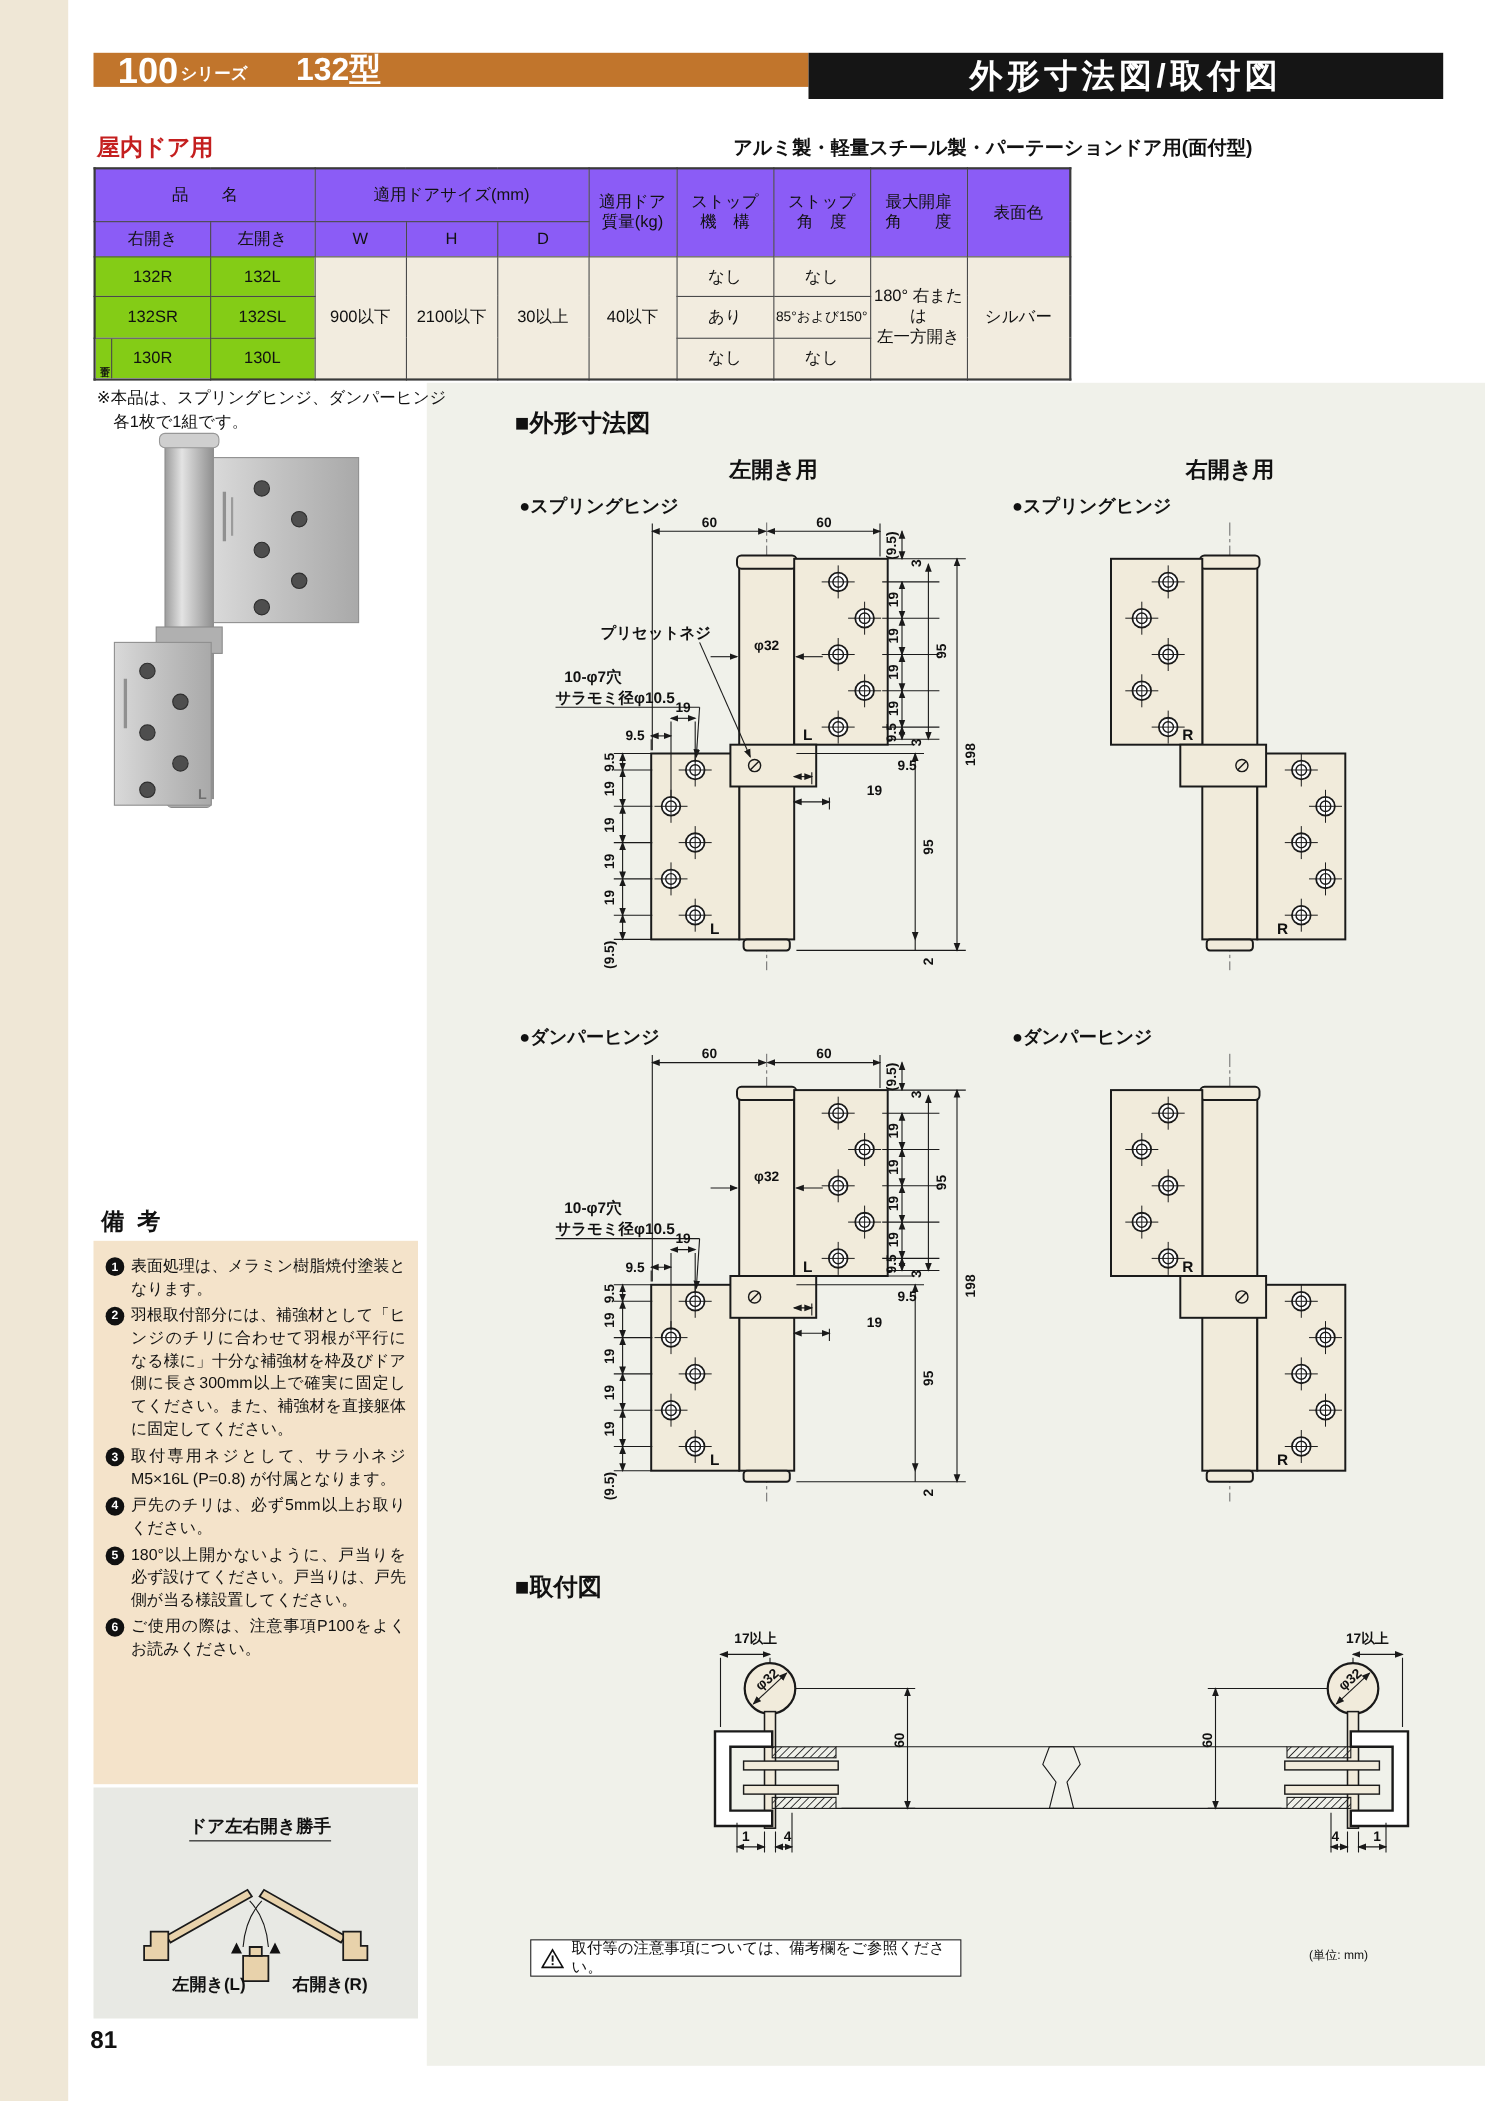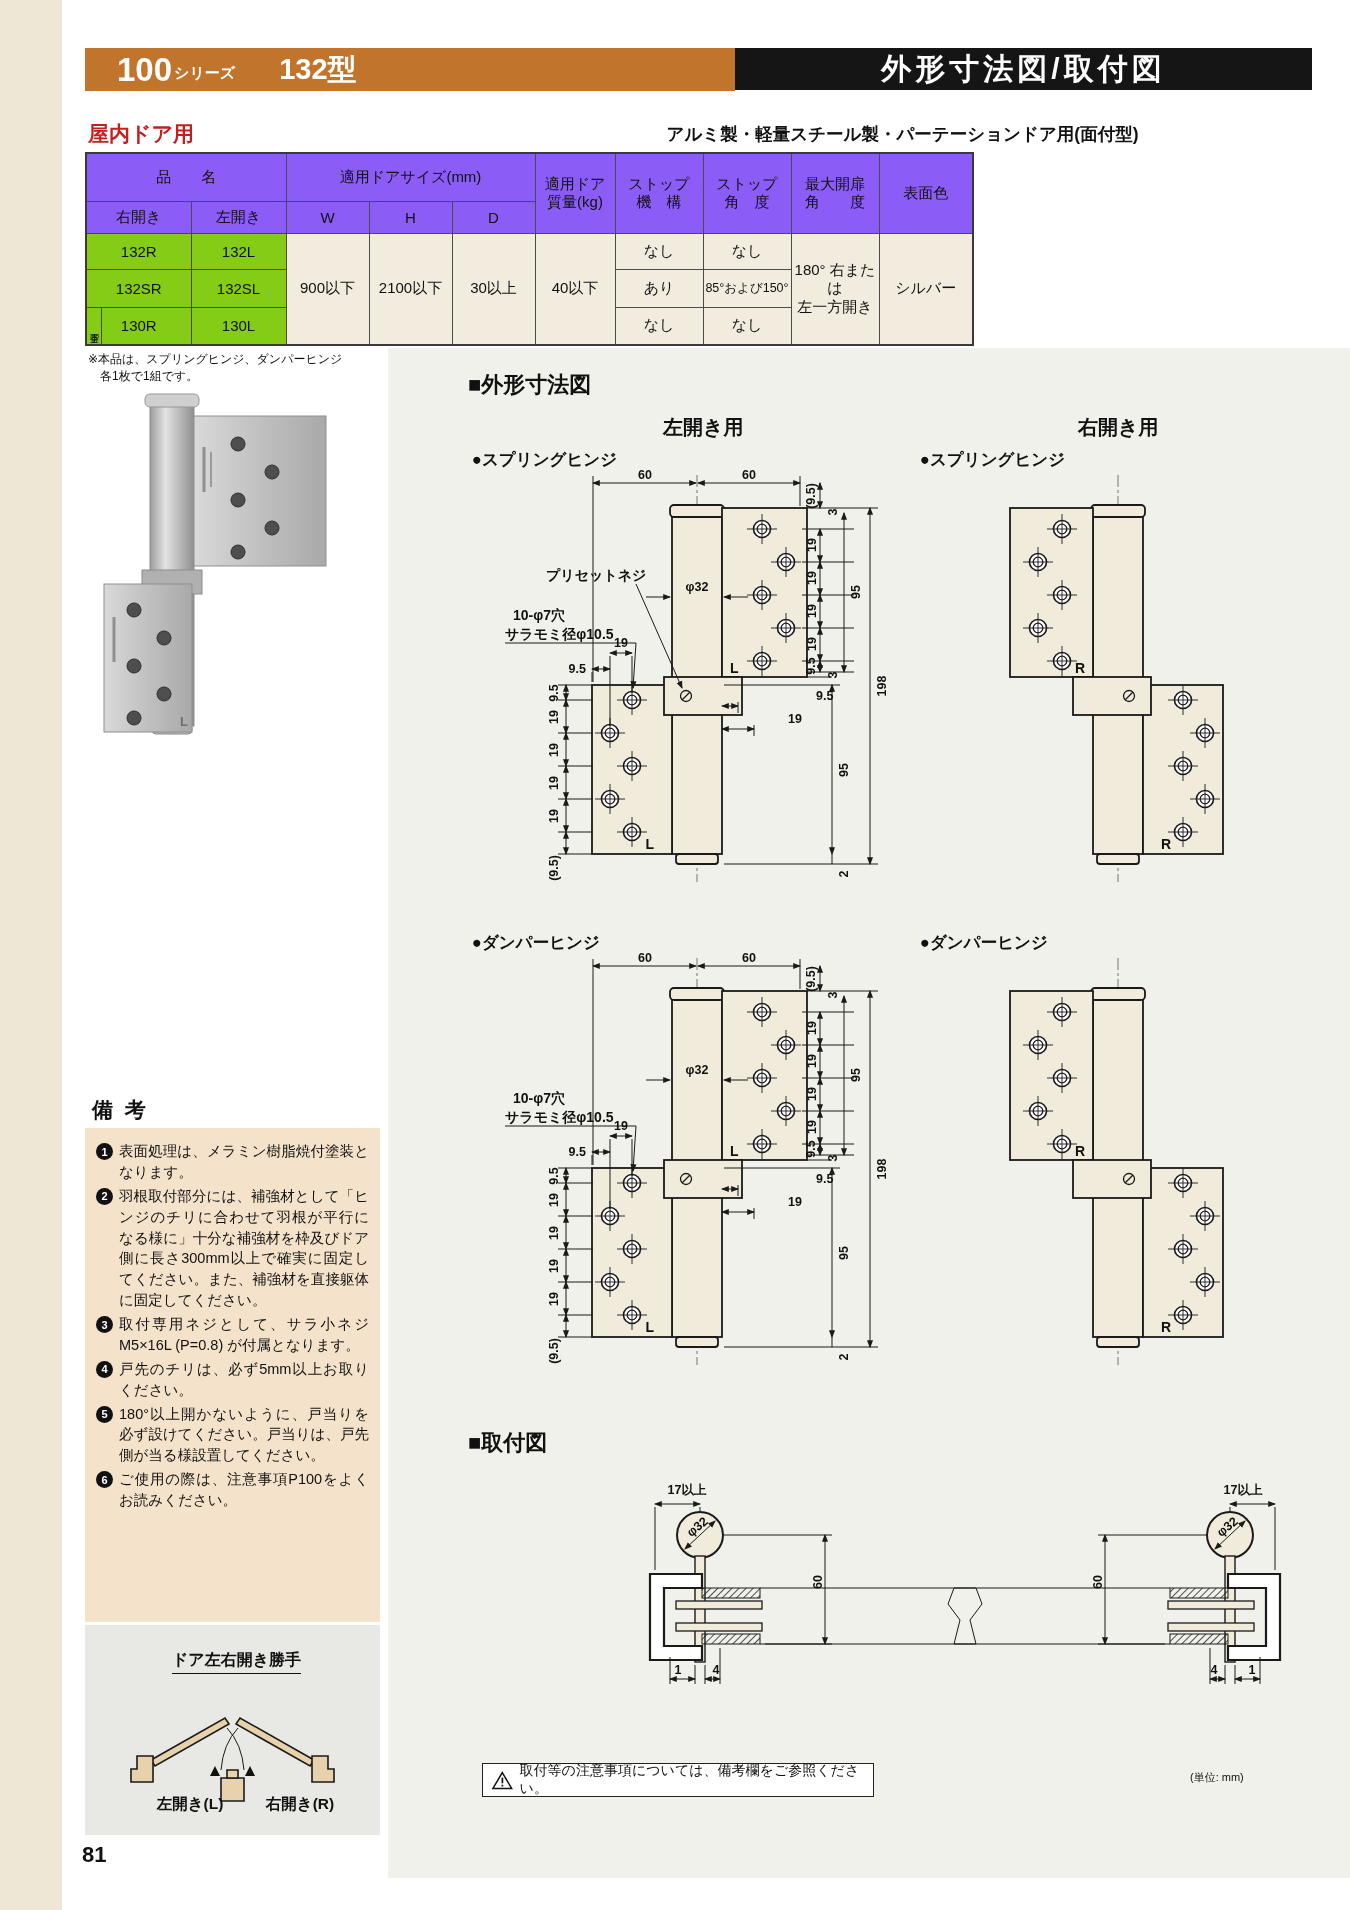--- a/index.html
+++ b/index.html
@@ -2,42 +2,42 @@
 <html><head>
 <meta charset="utf-8">
 <style>
 *{margin:0;padding:0;box-sizing:border-box}
 body{width:1350px;height:1910px;position:relative;background:#fff;
      font-family:"Liberation Sans","DejaVu Sans",sans-serif;color:#111;overflow:hidden}
 .abs{position:absolute}
 .band{left:0;top:0;width:62px;height:1910px;background:#efe7d6}
 .panel{left:388px;top:348px;width:962px;height:1530px;background:#f0f1ea}
 
-.hdr-orange{left:85px;top:48px;width:650px;height:43px;background:#c1752c;color:#fff;
-  display:flex;align-items:center;padding-left:32px}
+.hdr-orange{left:85px;top:48px;width:650px;height:31px;background:#c1752c;color:#fff;
+  display:flex;align-items:center;padding-left:22px}
 .hdr-black{left:735px;top:48px;width:577px;height:42px;background:#151515;color:#fff;
   display:flex;align-items:center;justify-content:center;font-size:30px;font-weight:bold;letter-spacing:4px}
 .ser-num{font-size:33px;font-weight:bold}
 .ser-suf{font-size:15px;font-weight:bold;margin:8px 6px 0 2px}
 .ser-model{font-size:29px;font-weight:bold;margin-left:38px}
 .sub-left{left:88px;top:120px;font-size:21px;font-weight:bold;color:#c41f1f}
 .sub-right{left:540px;top:122px;width:725px;text-align:center;font-size:17.5px;font-weight:bold}
 
 table.spec{left:85px;top:152px;position:absolute;border-collapse:collapse;table-layout:fixed;
   border:2px solid #3a3a3a;font-size:15px}
 table.spec th,table.spec td{border:1px solid #4a4a4a;text-align:center;vertical-align:middle;padding:1px}
 table.spec th{background:#8b5cf6;font-weight:normal;font-size:15px}
 td.name{background:#84cc16}
 td.val{background:#f2ecdf}
 .pre{white-space:pre-line;line-height:1.25}
 .sm{font-size:12.5px}
 td.tagged{position:relative;padding-left:15px}
 .vtag{position:absolute;left:0;top:0;bottom:0;width:15px;border-right:1px solid #4a4a4a;
   writing-mode:vertical-rl;font-size:9.5px;display:flex;align-items:center;justify-content:center}
-.set-note{left:88px;top:351px;font-size:12px;line-height:1.45;white-space:pre-line;font-weight:500}
+.set-note{left:88px;top:351px;font-size:15px;line-height:1.45;white-space:pre-line;font-weight:500}
 
 .sec-title{font-size:22px;font-weight:bold}
 .col-title{font-size:20px;font-weight:bold}
 .part-title{font-size:16.5px;font-weight:bold}
 
 .rem-title{left:92px;top:1096px;font-size:21px;font-weight:bold;letter-spacing:3px}
 .rem-box{left:85px;top:1128px;width:295px;height:494px;background:#f4e3ca;padding:13px 11px}
 .ritem{display:flex;gap:6px;margin-bottom:3px}
 .rnum{flex:0 0 17px;height:17px;background:#111;color:#fff;border-radius:50%;font-size:11px;
   font-weight:bold;display:flex;align-items:center;justify-content:center;margin-top:2px}

